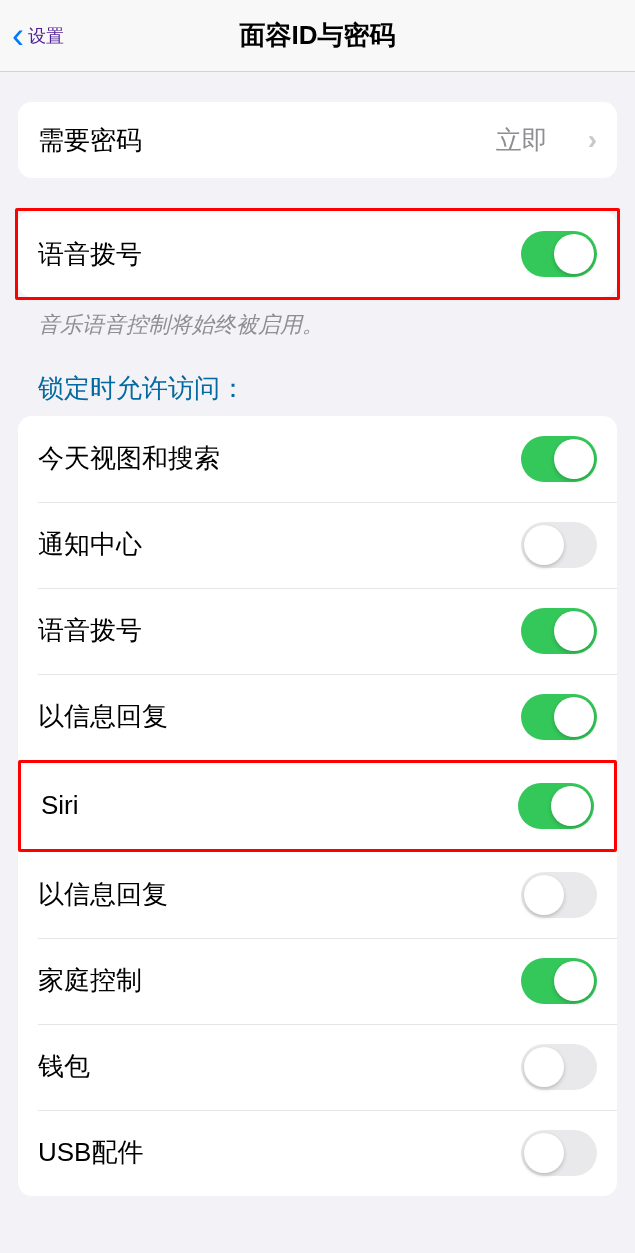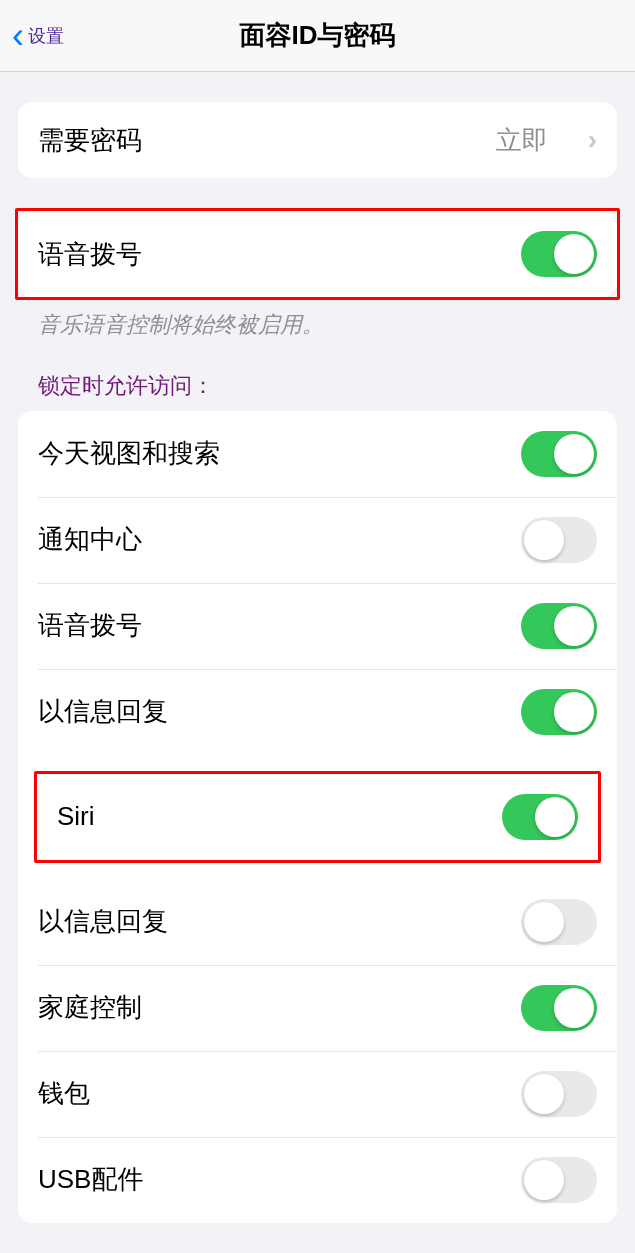--- a/index.html
+++ b/index.html
@@ -122,22 +122,22 @@
       left: 3px;
     }
     .footer-text {
       font-size: 22px;
       color: #8e8e93;
       padding: 10px 20px 0 20px;
       line-height: 1.4;
       font-style: italic;
     }
     .section-header {
-      font-size: 22px;
-      color: #701a75;
+      font-size: 26px;
+      color: #0369a1;
       padding: 30px 20px 10px 20px;
     }
     .highlight-box {
       border: 3px solid #ff0000;
       border-radius: 2px;
       margin: 0 -3px;
     }
     .group-highlight {
       background: #ffffff;
       border-radius: 14px;
@@ -201,21 +201,21 @@
         <div class="toggle on">
           <div class="toggle-knob"></div>
         </div>
       </div>
       <div class="row">
         <span class="row-label">以信息回复</span>
         <div class="toggle on">
           <div class="toggle-knob"></div>
         </div>
       </div>
-      <div class="highlight-box" style="margin: 16px;">
+      <div class="highlight-box" style="margin: 0px;">
         <div class="row">
           <span class="row-label">Siri</span>
           <div class="toggle on">
             <div class="toggle-knob"></div>
           </div>
         </div>
       </div>
       <div class="row">
         <span class="row-label">以信息回复</span>
         <div class="toggle off">

